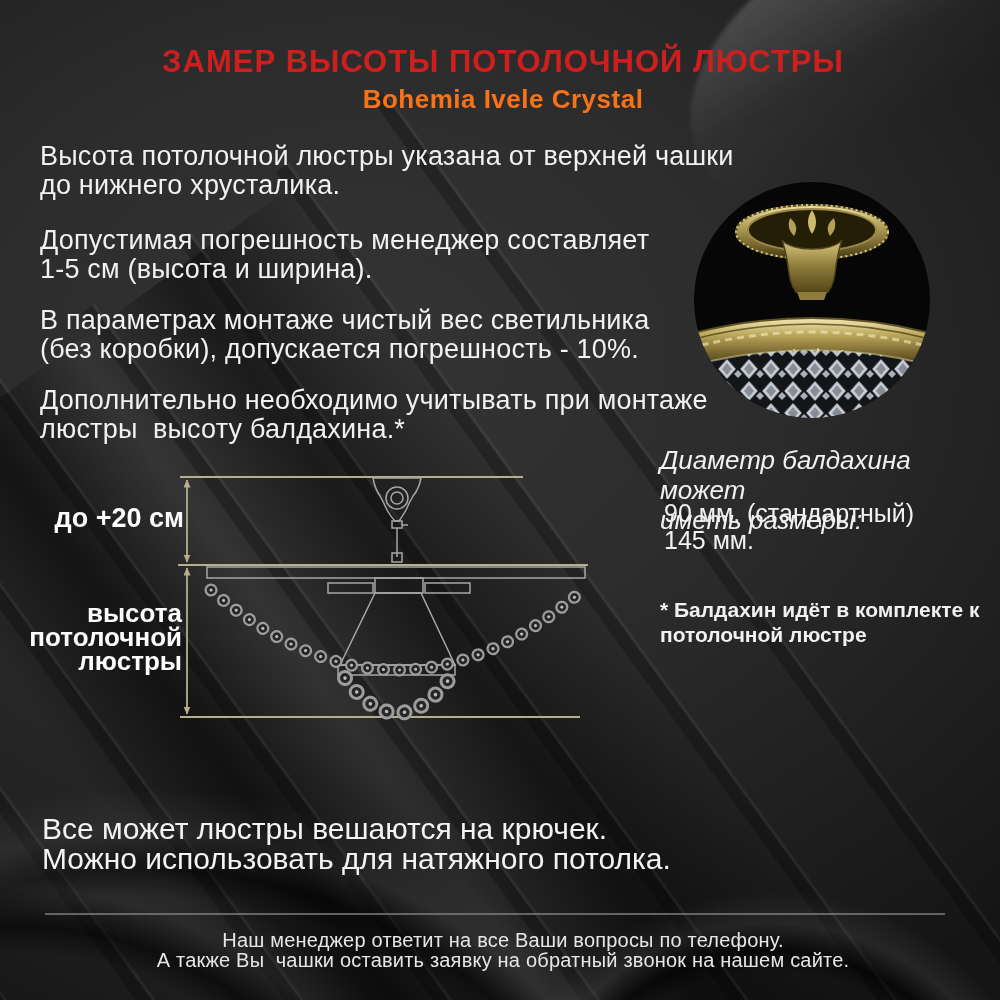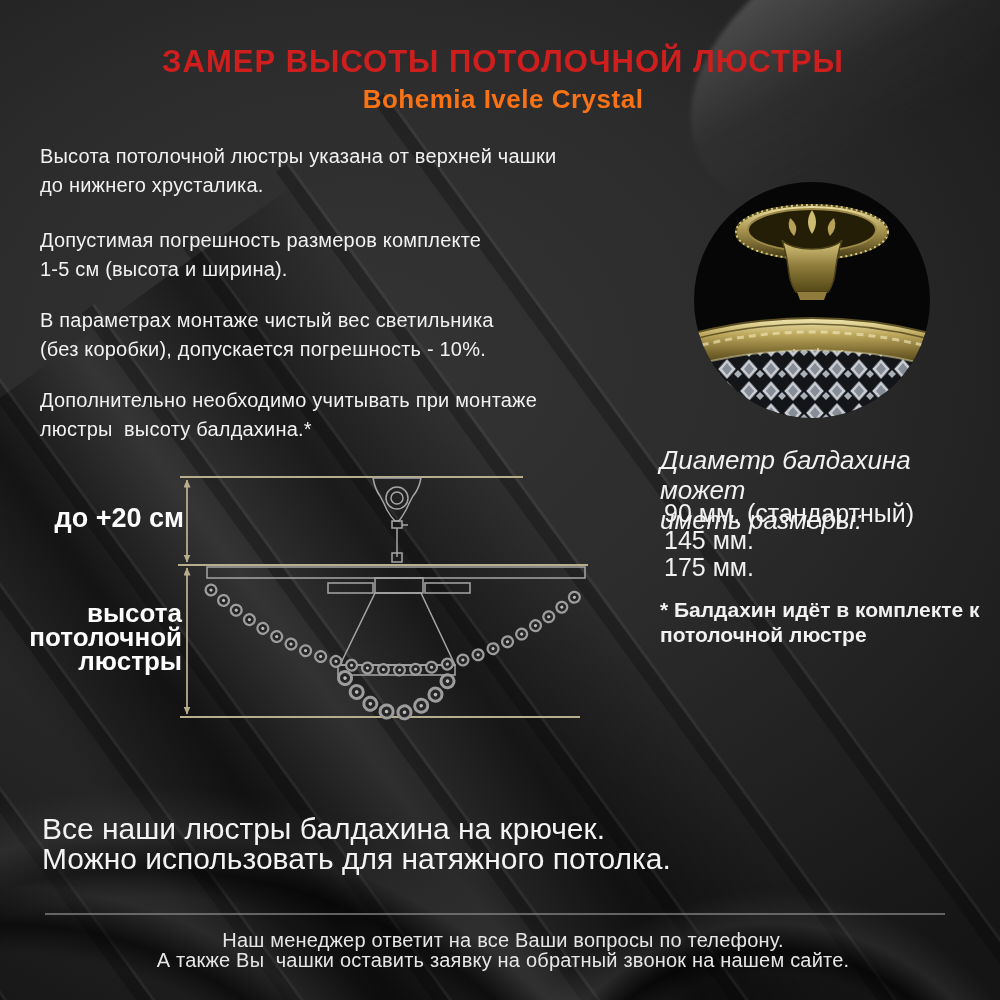--- a/index.html
+++ b/index.html
@@ -56,21 +56,21 @@
   .title{
     top:44px;left:0;width:100%;text-align:center;
     font-size:31px;letter-spacing:1px;font-weight:700;
     color:#cf1e1e;
   }
   .subtitle{
     top:84px;left:0;width:100%;text-align:center;
     font-size:26px;font-weight:700;letter-spacing:.5px;
     color:#f97316;
   }
-  .para{left:40px;font-size:20px;line-height:29px;letter-spacing:.2px;color:#f1f1f1;}
+  .para{left:40px;font-size:27px;line-height:29px;letter-spacing:.2px;color:#f1f1f1;}
   .p1{top:142px;} .p2{top:226px;} .p3{top:306px;} .p4{top:386px;}
 
   .photo{left:694px;top:182px;width:236px;height:236px;}
 
   .diagram{left:170px;top:465px;width:480px;height:265px;}
 
   .lbl-hang{
     top:503px;right:822px;width:200px;text-align:right;
     font-size:27px;font-weight:700;color:#fdfdfd;
   }
@@ -105,21 +105,21 @@
   <div class="fold vign"></div>
 
   <div class="abs title">ЗАМЕР ВЫСОТЫ ПОТОЛОЧНОЙ ЛЮСТРЫ</div>
   <div class="abs subtitle">Bohemia Ivele Crystal</div>
 
   <div class="abs para p1">
     <div class="keep-ws">Высота потолочной люстры указана от верхней чашки</div>
     <div class="keep-ws">до нижнего хрусталика.</div>
   </div>
   <div class="abs para p2">
-    <div class="keep-ws">Допустимая погрешность размеров комплекте</div>
+    <div class="keep-ws">Допустимая погрешность менеджер составляет</div>
     <div class="keep-ws">1-5 см (высота и ширина).</div>
   </div>
   <div class="abs para p3">
     <div class="keep-ws">В параметрах монтаже чистый вес светильника</div>
     <div class="keep-ws">(без коробки), допускается погрешность - 10%.</div>
   </div>
   <div class="abs para p4">
     <div class="keep-ws">Дополнительно необходимо учитывать при монтаже</div>
     <div class="keep-ws">люстры  высоту балдахина.*</div>
   </div>
@@ -250,29 +250,28 @@
     <div>люстры</div>
   </div>
 
   <div class="abs bald-head">
     <div>Диаметр балдахина может</div>
     <div>иметь размеры:</div>
   </div>
   <div class="abs bald-sizes">
     <div>90 мм. (стандартный)</div>
     <div>145 мм.</div>
-    <div>175 мм.</div>
   </div>
   <div class="abs bald-note">
     <div>* Балдахин идёт в комплекте к</div>
     <div>потолочной люстре</div>
   </div>
 
   <div class="abs hook">
-    <div>Все наши люстры балдахина на крючек.</div>
+    <div>Все может люстры вешаются на крючек.</div>
     <div>Можно использовать для натяжного потолка.</div>
   </div>
 
   <div class="abs divider"></div>
   <div class="abs footer">
     <div class="keep-ws">Наш менеджер ответит на все Ваши вопросы по телефону.</div>
     <div class="keep-ws">А также Вы  чашки оставить заявку на обратный звонок на нашем сайте.</div>
   </div>
 
 </div>

